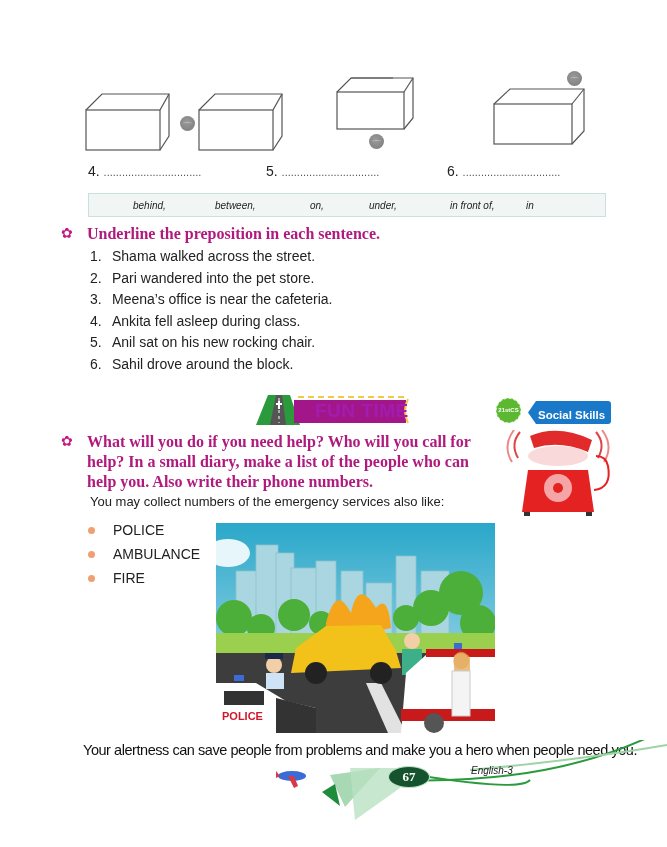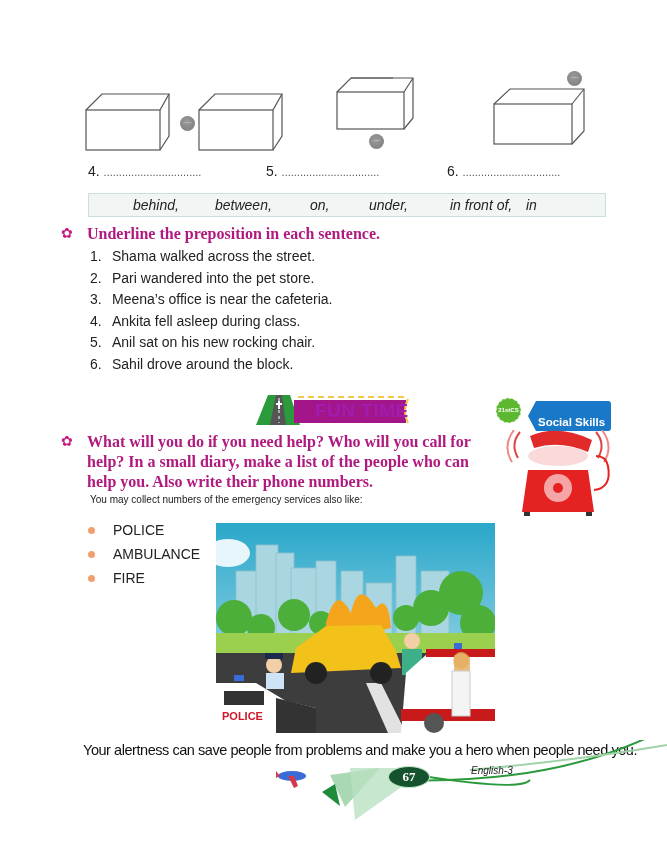--- a/index.html
+++ b/index.html
@@ -12,37 +12,37 @@
           background: radial-gradient(circle at 45% 40%, #9a9a9a, #7a7a7a); }
   .ball::after { content:""; position:absolute; left:3px; right:3px; top:6px; height:2px;
           border-top:1px solid #bbb; border-radius:50%; }
 
   .blank-row { position: absolute; top: 163px; font-size: 14px; color: #222; }
   .blank-row .dots { color: #555; letter-spacing: 0px; font-size: 11px; }
 
   
   .wordbox { position: absolute; left: 88px; top: 193px; width: 518px; height: 24px;
              background: #f1f6f4; border: 1px solid #c9dfe0; box-sizing: border-box;
-             display: flex; align-items: center; font-style: italic; font-size: 14px; color: #222; }
+             display: flex; align-items: center; font-style: italic; font-size: 10px; color: #222; }
   .wordbox span { position: absolute; }
 
   .heading { position: absolute; font-family: "Liberation Serif", "DejaVu Serif", serif;
              font-weight: bold; font-size: 16px; color: #b0197e; line-height: 20px; }
   .flower { position: absolute; color: #c41982; font-size: 14px; }
 
   .sentences { position: absolute; left: 90px; top: 246px; margin: 0; padding: 0; list-style: none;
                font-size: 14px; line-height: 21.5px; color: #222; }
   .sentences li { display: flex; }
   .sentences .num { width: 22px; }
 
   
   .funtime { position: absolute; left: 256px; top: 395px; width: 160px; height: 30px; }
   .social { position: absolute; left: 496px; top: 398px; height: 24px; }
 
-  .para { position: absolute; left: 90px; top: 494px; font-size: 10px; color: #222; }
+  .para { position: absolute; left: 90px; top: 494px; font-size: 13px; color: #222; }
   .bullets { position: absolute; left: 88px; top: 518px; margin: 0; padding: 0; list-style: none;
              font-size: 14px; line-height: 24px; color: #222; }
   .bullets li { display: flex; align-items: center; }
   .bullets .dot { width: 7px; height: 7px; border-radius: 50%; background: #f0a070; margin-right: 18px; }
 
   .scene { position: absolute; left: 216px; top: 523px; width: 279px; height: 210px; overflow: hidden; }
 
   .phone { position: absolute; left: 500px; top: 430px; width: 120px; height: 92px; }
 
   .closing { position: absolute; left: 83px; top: 742px; font-size: 14.5px; color: #111; letter-spacing: -0.45px; }
@@ -142,21 +142,21 @@
     <path d="M20 9 L26 9 M23 6 L23 14" stroke="#fff" stroke-width="2"></path>
     <rect x="38" y="5" width="112" height="23" fill="#a3168a"></rect>
     <line x1="42" y1="2" x2="152" y2="2" stroke="#f2c84b" stroke-width="2" stroke-dasharray="6,4"></line>
     <path d="M152 4 Q146 16 152 28" stroke="#f2c84b" stroke-width="2" fill="none"></path>
   </svg>
   <span style="position:absolute; left:59px; top:5px; color:#a21caf; font-weight:bold; font-size:19px; letter-spacing:0.5px;">FUN TIME</span>
 </div>
 
 <div class="social">
   <div style="position:absolute; left:0; top:0; width:23px; height:23px; border-radius:50%; background:#5cb830; border:1px dashed #c8e8b0; color:#fff; font-size:6px; font-weight:bold; text-align:center; line-height:23px;">21stCS</div>
-  <div style="position:absolute; left:32px; top:3px; height:18px; padding:12px 6px 0 10px; background:#1a78c9; color:#fff; font-weight:bold; font-size:11.5px; line-height:18px; white-space:nowrap; border-radius:3px; clip-path: polygon(8px 0,100% 0,100% 100%,8px 100%,0 50%);">Social Skills</div>
+  <div style="position:absolute; left:32px; top:3px; height:18px; padding:5px 6px 0 10px; background:#1a78c9; color:#fff; font-weight:bold; font-size:11.5px; line-height:18px; white-space:nowrap; border-radius:3px; clip-path: polygon(8px 0,100% 0,100% 100%,8px 100%,0 50%);">Social Skills</div>
 </div>
 
 <div class="phone">
   <svg width="120" height="92">
     <path d="M18 28 Q10 14 20 2" stroke="#d44" stroke-width="2" fill="none"></path>
     <path d="M12 32 Q2 16 14 0" stroke="#e88" stroke-width="2" fill="none"></path>
     <path d="M98 28 Q106 14 96 2" stroke="#d44" stroke-width="2" fill="none"></path>
     <path d="M104 32 Q114 16 102 0" stroke="#e88" stroke-width="2" fill="none"></path>
     <path d="M30 6 Q58 -6 92 10 L88 22 Q60 10 34 18 Z" fill="#e12a2a"></path>
     <ellipse cx="58" cy="26" rx="30" ry="10" fill="#f6c9c9" opacity="0.7"></ellipse>

